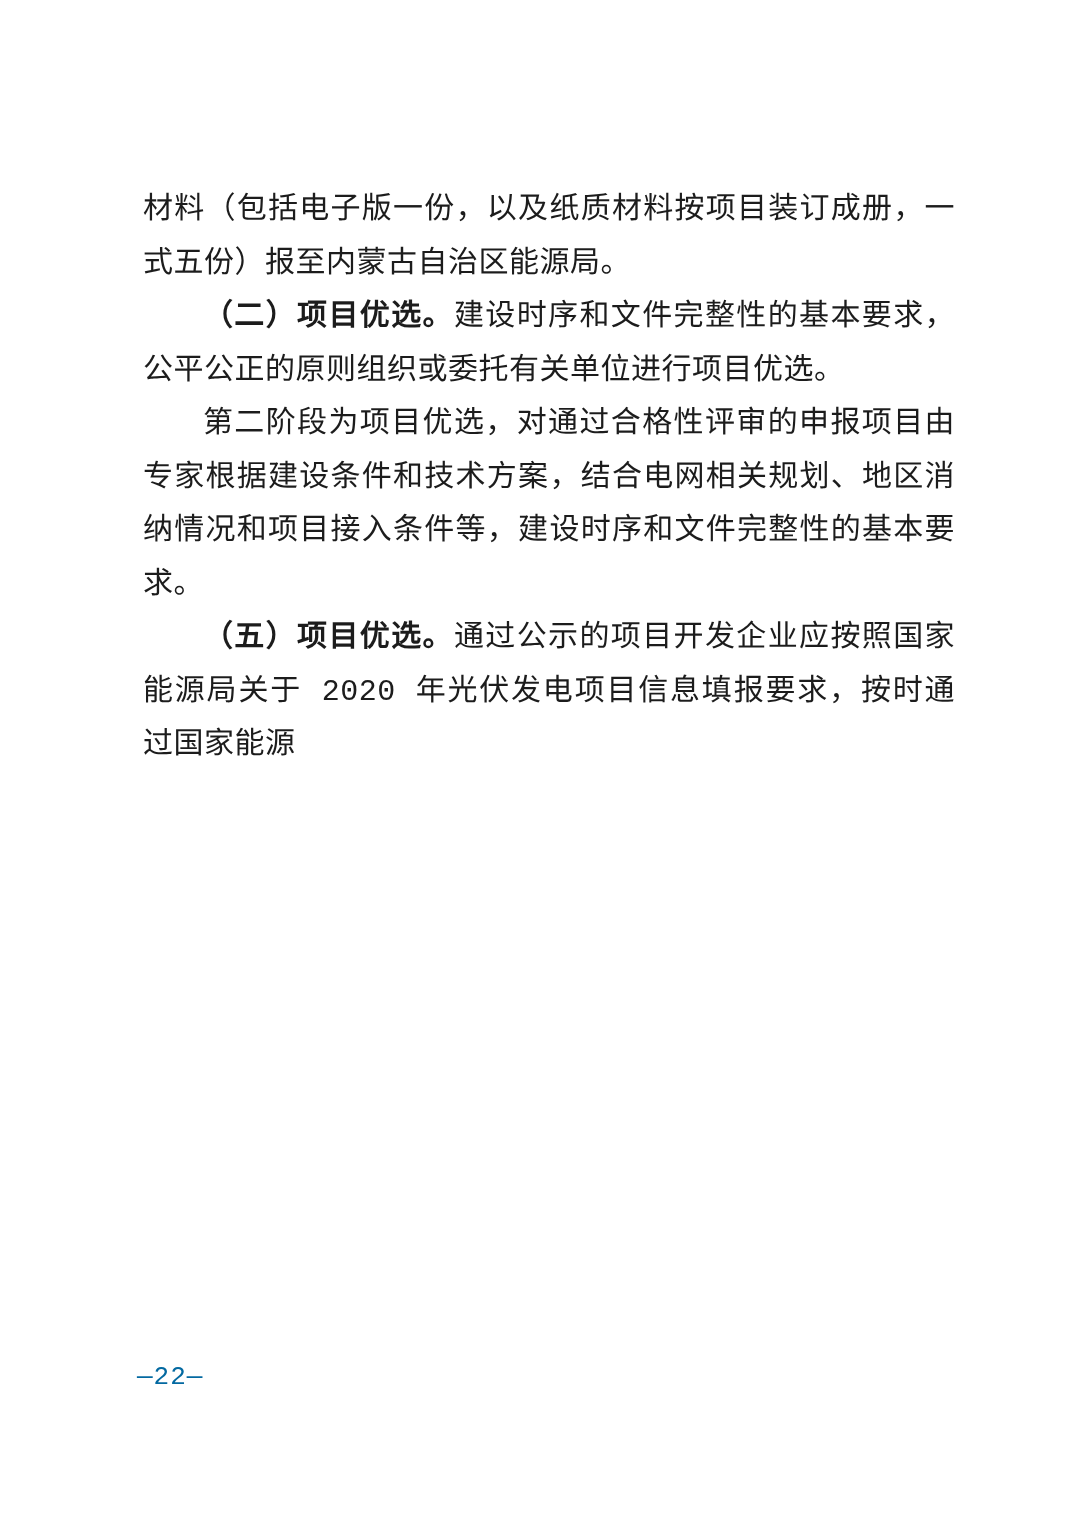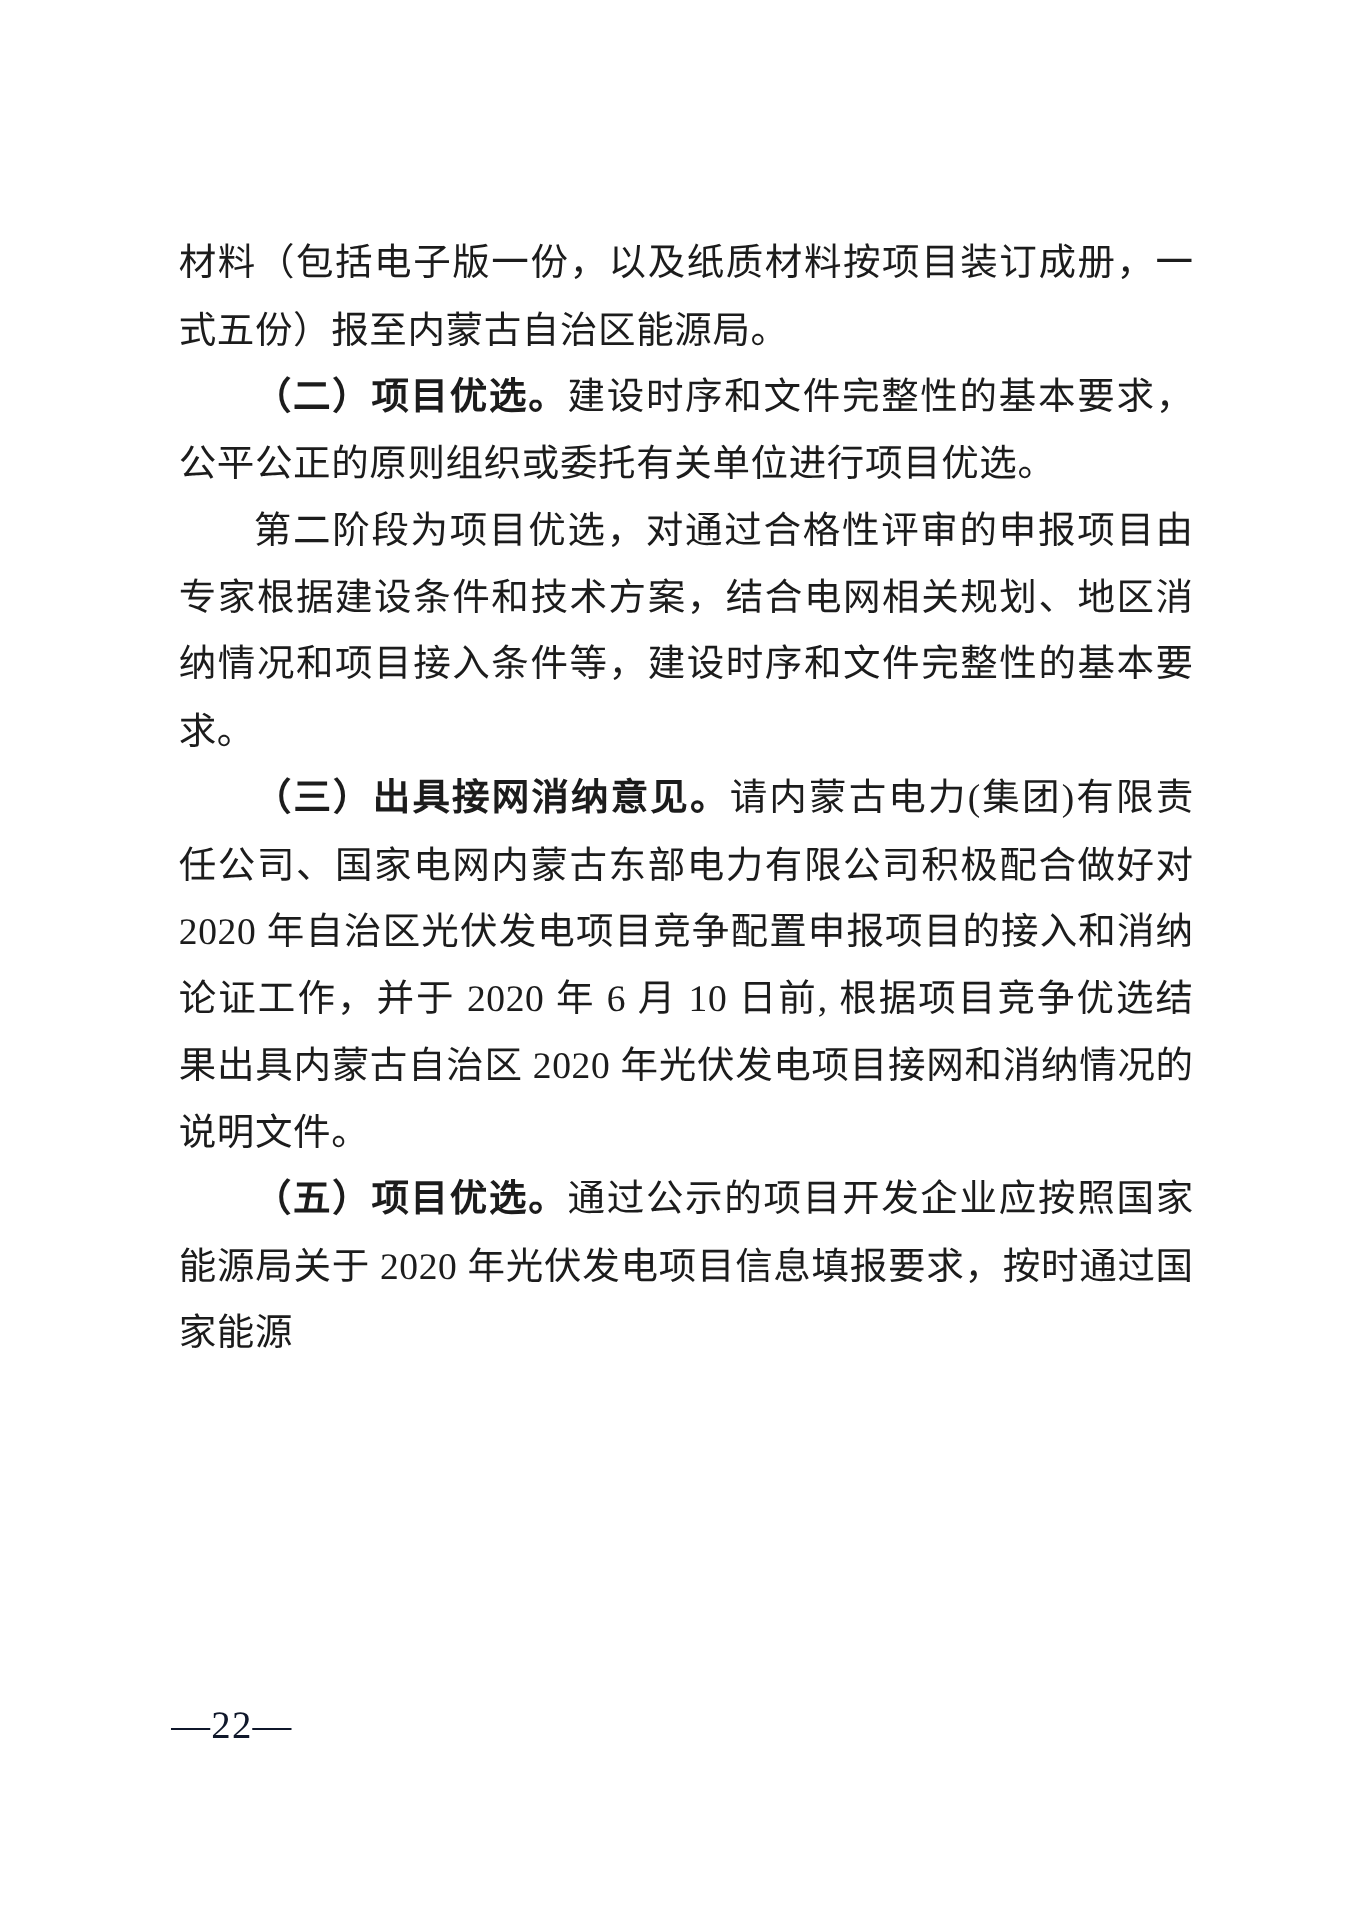--- a/index.html
+++ b/index.html
@@ -6,21 +6,21 @@
     margin: 0;
     padding: 0;
     background: #ffffff;
   }
   .page {
     position: relative;
     width: 1080px;
     height: 1528px;
     background: #ffffff;
     overflow: hidden;
-    font-family: Liberation Serif, serif;
+    font-family: Liberation Mono, monospace;
     color: #1c1c1c;
   }
   .text-block {
     position: absolute;
     left: 143px;
     top: 184px;
     width: 812px;
     font-size: 30px;
     line-height: 53.5px;
     text-align: justify;
@@ -35,41 +35,40 @@
   .para.no-indent {
     text-indent: 0;
   }
   .para .para-heading {
     font-weight: bold;
   }
   .page-number {
     position: absolute;
     left: 137px;
     top: 1362px;
-    font-size: 31px;
+    font-size: 26px;
     letter-spacing: 1px;
-    color: #0f172a;
+    color: #0369a1;
   }
 </style>
 </head>
 <body>
 
 <div class="page">
 
   <div class="text-block">
 
     <p class="para no-indent"><span class="para-heading"></span><span class="para-body">材料（包括电子版一份，以及纸质材料按项目装订成册，一式五份）报至内蒙古自治区能源局。</span></p>
 
 
     <p class="para"><span class="para-heading">（二）项目优选。</span><span class="para-body">建设时序和文件完整性的基本要求，公平公正的原则组织或委托有关单位进行项目优选。</span></p>
 
 
     <p class="para"><span class="para-heading"></span><span class="para-body">第二阶段为项目优选，对通过合格性评审的申报项目由专家根据建设条件和技术方案，结合电网相关规划、地区消纳情况和项目接入条件等，建设时序和文件完整性的基本要求。</span></p>
 
-    <p class="para"><span class="para-heading">（三）出具接网消纳意见。</span><span class="para-body">请内蒙古电力(集团)有限责任公司、国家电网内蒙古东部电力有限公司积极配合做好对 2020 年自治区光伏发电项目竞争配置申报项目的接入和消纳论证工作，并于 2020 年 6 月 10 日前, 根据项目竞争优选结果出具内蒙古自治区 2020 年光伏发电项目接网和消纳情况的说明文件。</span></p>
 
 
     <p class="para"><span class="para-heading">（五）项目优选。</span><span class="para-body">通过公示的项目开发企业应按照国家能源局关于 2020 年光伏发电项目信息填报要求，按时通过国家能源</span></p>
 
   </div>
 
   <div class="page-number">—22—</div>
 
 </div>
 

